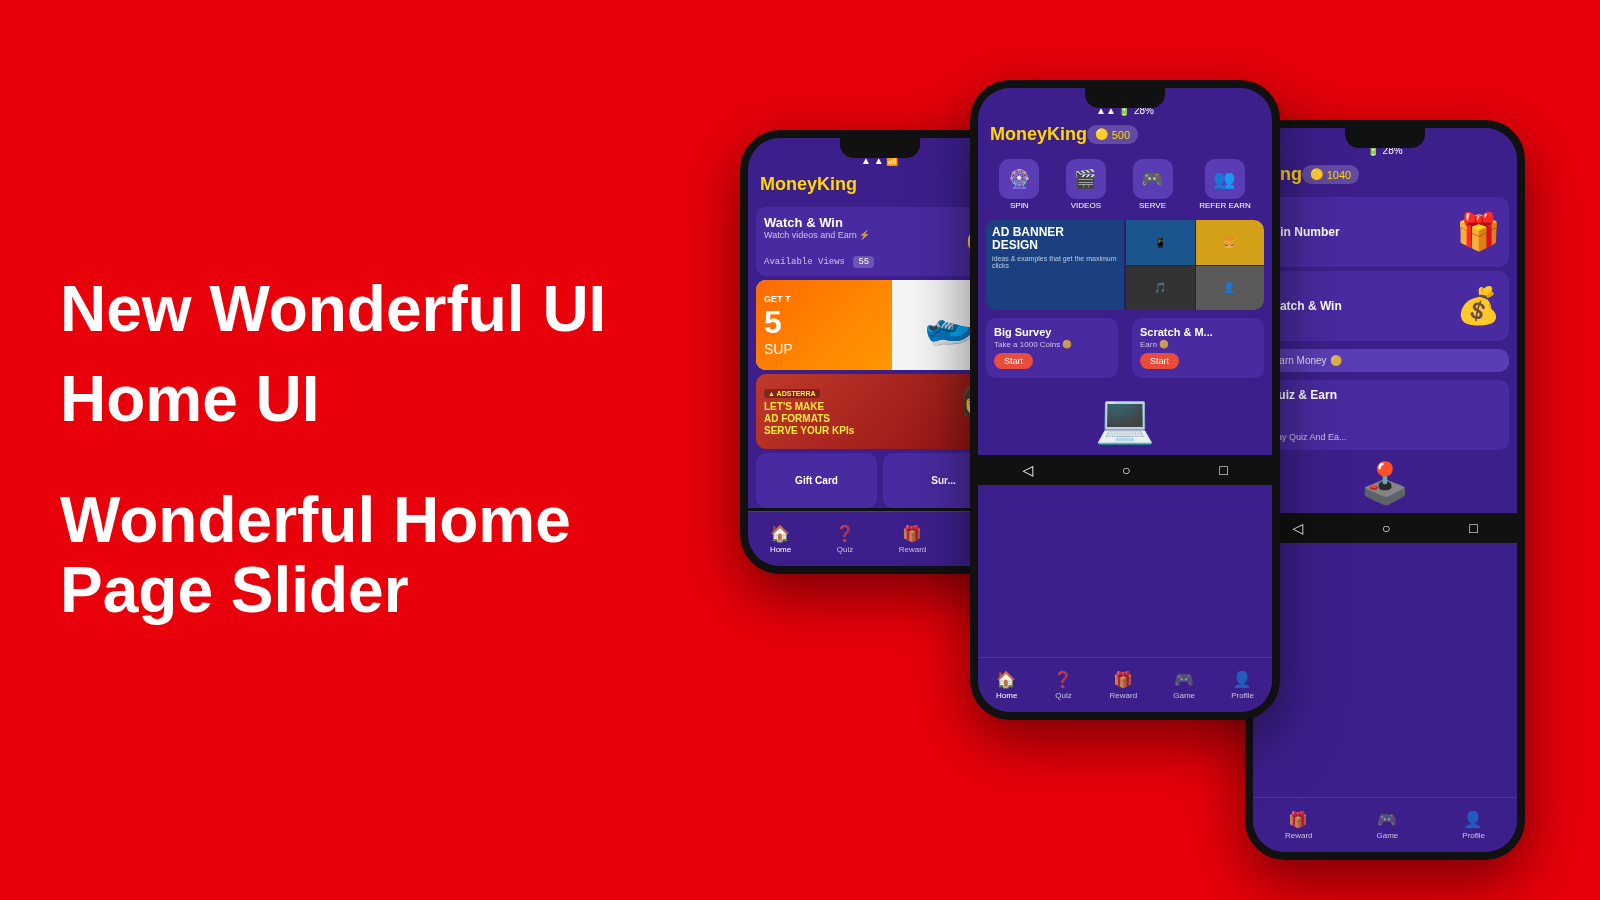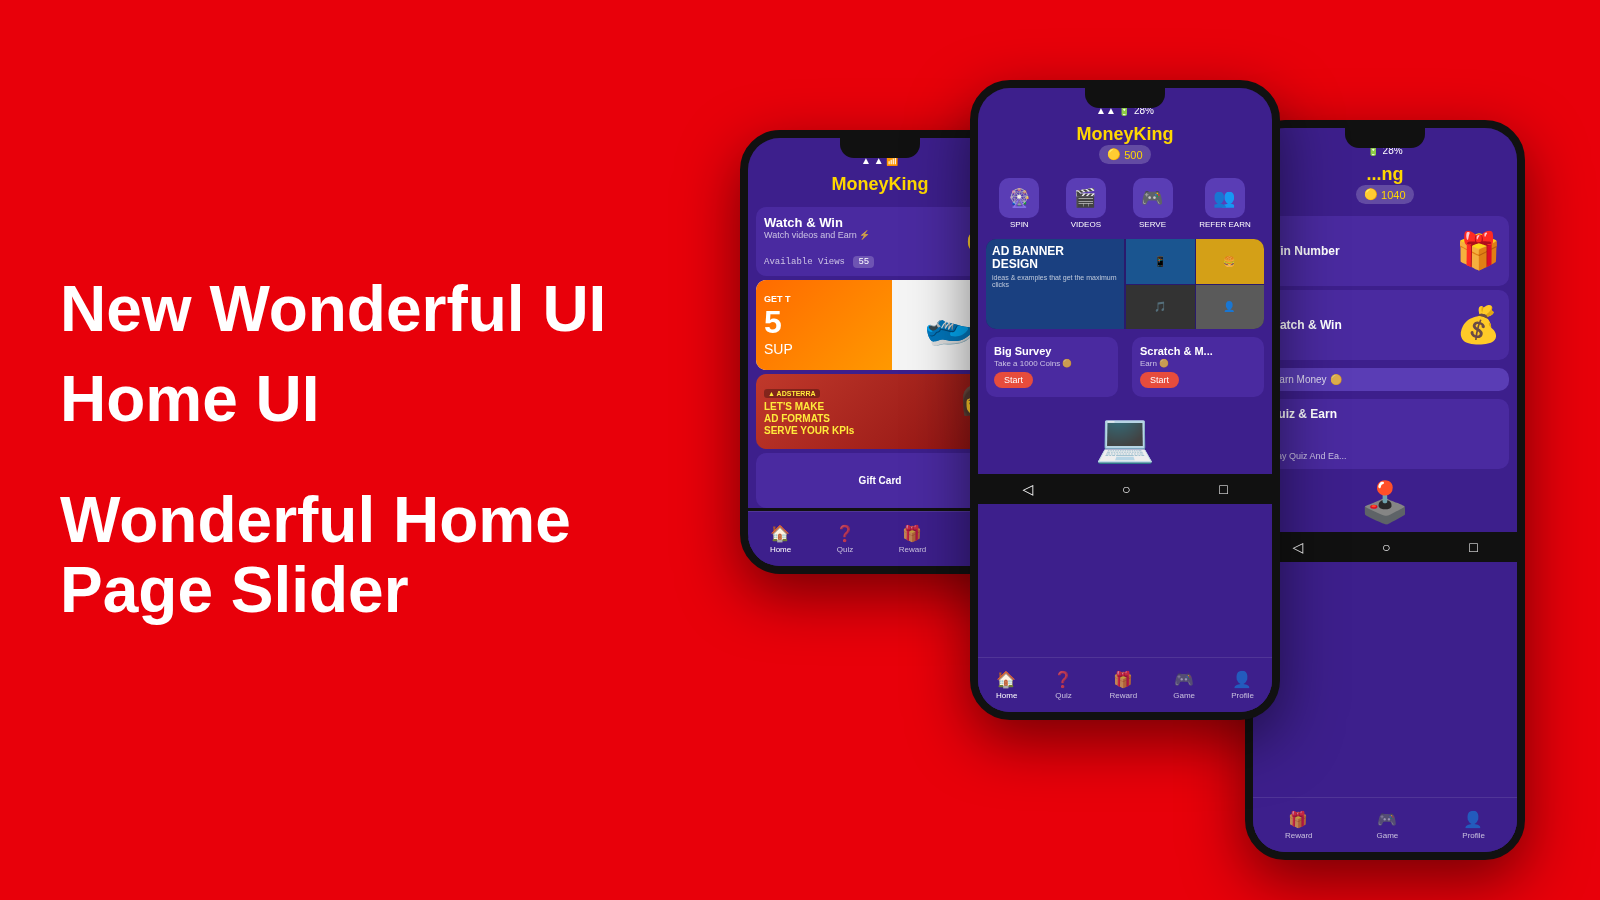--- a/index.html
+++ b/index.html
@@ -129,22 +129,20 @@
       height: calc(100% - 28px);
       overflow: hidden;
       position: relative;
     }
 
     
     .app-header {
       padding: 8px 12px;
       display: flex;
       align-items: center;
-      justify-content: space-between;
-      flex-direction: column;
     }
     .app-logo {
       font-size: 18px;
       font-weight: 900;
       color: white;
     }
     .app-logo span {
       color: #ffd700;
     }
     .coin-badge {
@@ -495,20 +493,21 @@
       <div class="adsterra-banner">
         <div class="adsterra-text">▲ ADSTERRA</div>
         <div class="adsterra-headline">LET'S MAKE</div>
         <div class="adsterra-headline">AD FORMATS</div>
         <div class="adsterra-headline">SERVE YOUR KPIs</div>
         <div style="position:absolute;right:10px;top:10px;font-size:28px;">👩</div>
       </div>
 
       <div class="bottom-cards">
         <div class="bottom-card">Gift Card</div>
+        <div class="bottom-card">Sur...</div>
       </div>
 
       <div class="bottom-nav">
         <div class="nav-item active">
           <span class="nav-icon">🏠</span>
           <span>Home</span>
         </div>
         <div class="nav-item">
           <span class="nav-icon">❓</span>
           <span>Quiz</span>

